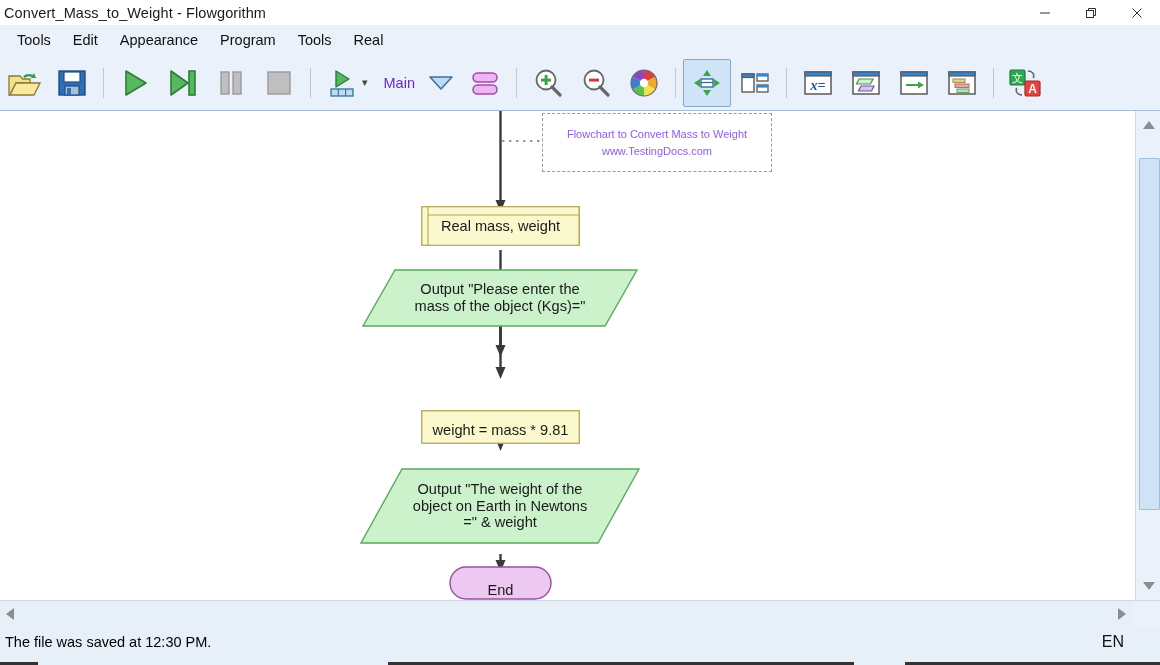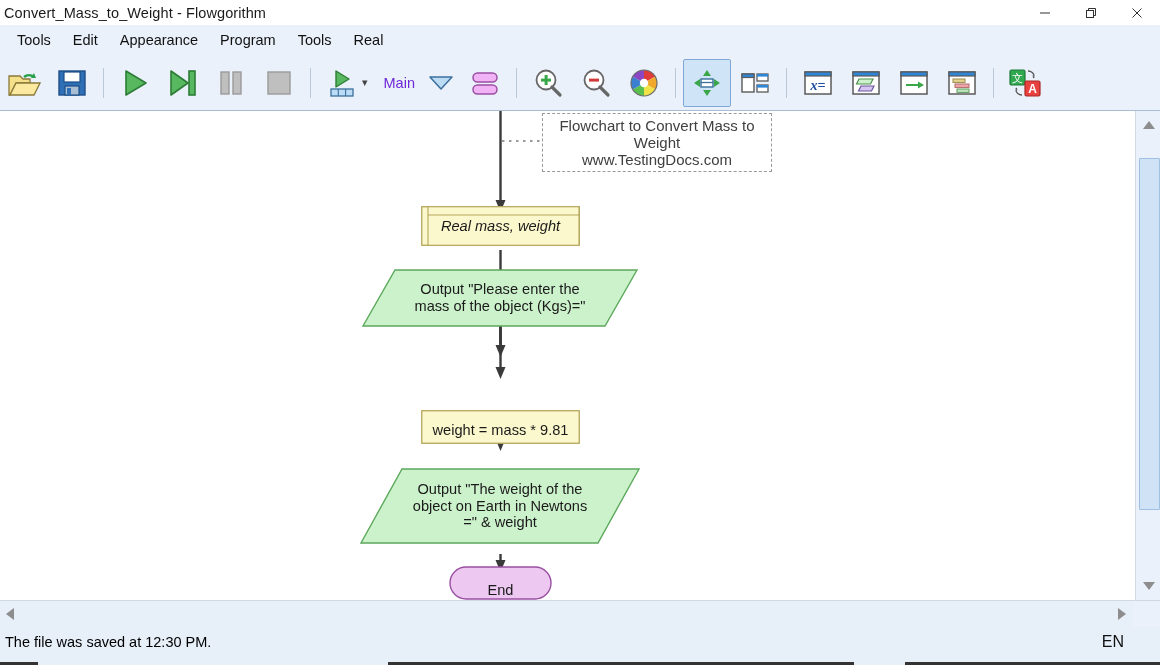--- a/index.html
+++ b/index.html
@@ -102,21 +102,21 @@
     display:flex;align-items:center;justify-content:center;text-align:center;
     font-size:14.6px;color:#1a1a1a;line-height:16.6px;
     white-space:pre-line;pointer-events:none;
   }
   .comment-box{
     position:absolute;border:1px dashed #9a9a9a;background:#ffffff;
   }
   .comment-text{
     position:absolute;left:0;top:0;width:100%;height:100%;
     display:flex;align-items:center;justify-content:center;text-align:center;
-    font-size:15px;color:#404040;line-height:17px;white-space:pre-line;
+    font-size:11px;color:#8b5cf6;line-height:17px;white-space:pre-line;
   }
   svg.shape{position:absolute;left:0;top:0;overflow:visible;}
 </style>
 </head>
 <body>
 
 <div class="app">
 
   <div class="titlebar">
     <span class="title-text">Convert_Mass_to_Weight - Flowgorithm</span>
@@ -366,21 +366,21 @@
         <polygon points="500.5,557 495.5,545 505.5,545" fill="#3a3a3a"></polygon>
 
         <line x1="502" y1="30" x2="542" y2="30" stroke="#7a7a7a" stroke-width="1.6" stroke-dasharray="2.5,4.5"></line>
       </svg>
 
       <div class="comment-box" style="left:542px;top:2px;width:228px;height:57px;">
         <div class="comment-text">Flowchart to Convert Mass to Weight
 www.TestingDocs.com</div>
       </div>
 
-      <div class="node" style="left:421px;top:95px;width:159px;height:40px;font-style:italic;">
+      <div class="node" style="left:421px;top:95px;width:159px;height:40px;">
         <svg class="shape" width="159" height="40">
           <rect x="0.75" y="0.75" width="157.5" height="38.5" fill="#fbf8cd" stroke="#b5a65a" stroke-width="1.3"></rect>
           <rect x="7" y="0.75" width="151" height="38.5" fill="#fbf8cd" stroke="#b5a65a" stroke-width="1.1"></rect>
           <line x1="7" y1="9" x2="158" y2="9" stroke="#b5a65a" stroke-width="1.1"></line>
         </svg>
         <div class="ntext">Real mass, weight</div>
       </div>
 
       <div class="node" style="left:362px;top:158px;width:276px;height:58px;">
         <svg class="shape" width="276" height="58">

